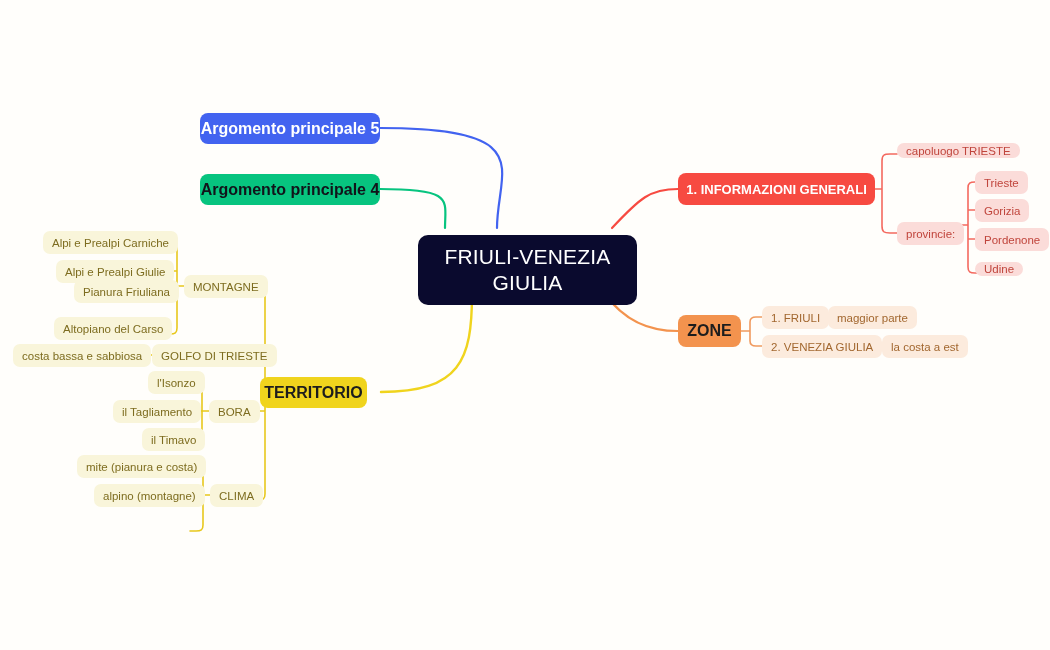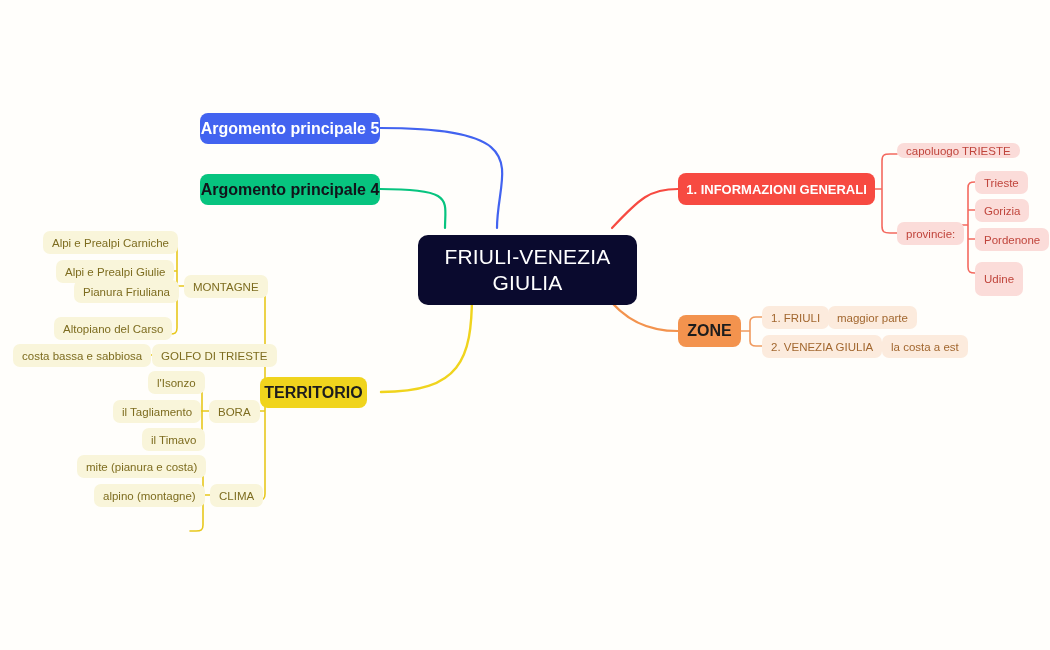--- a/index.html
+++ b/index.html
@@ -140,21 +140,21 @@
 
   <div class="node pill red-pill" style="left:975px; top:171px; height:23px;">
     <span>Trieste</span>
   </div>
   <div class="node pill red-pill" style="left:975px; top:199px; height:23px;">
     <span>Gorizia</span>
   </div>
   <div class="node pill red-pill" style="left:975px; top:228px; height:23px;">
     <span>Pordenone</span>
   </div>
-  <div class="node pill red-pill" style="left:975px; top:262px; height:34px;">
+  <div class="node pill red-pill" style="left:975px; top:262px; height:14px;">
     <span>Udine</span>
   </div>
 
   <div class="node branch orange" style="left:678px; top:315px; width:63px; height:32px;">
     <span>ZONE</span>
   </div>
 
   <div class="node pill orange-pill" style="left:762px; top:306px; height:23px;">
     <span>1. FRIULI</span>
   </div>

